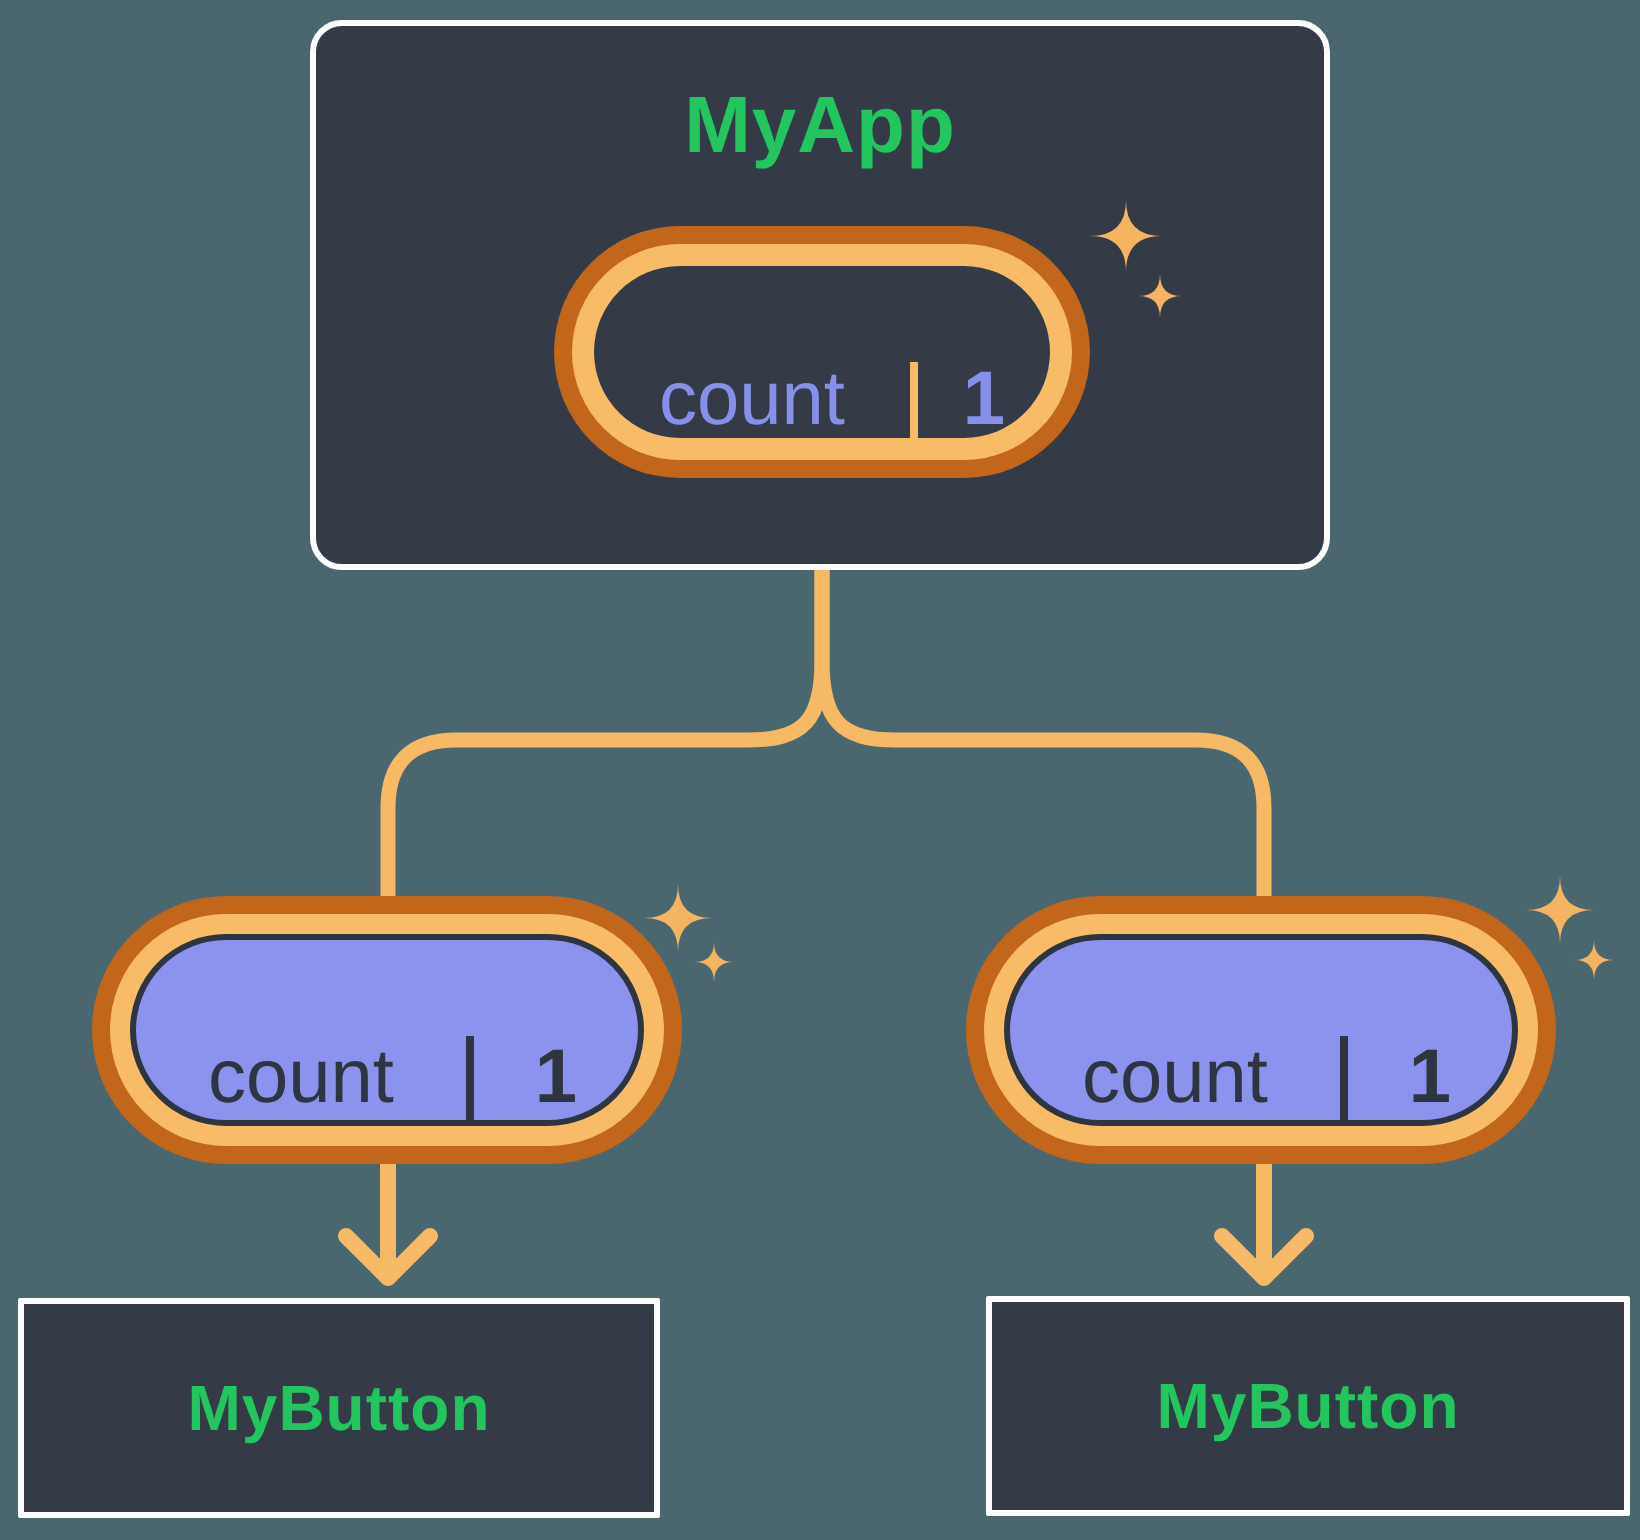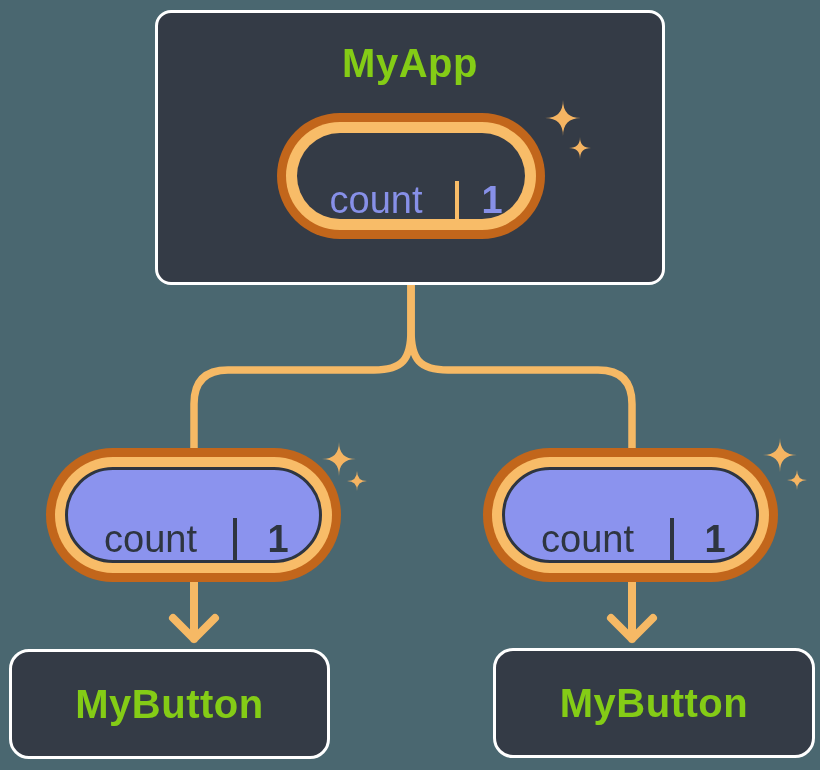--- a/index.html
+++ b/index.html
@@ -6,30 +6,30 @@
   #canvas{
     position:relative;width:820px;height:770px;background:#4A6770;
     font-family:"Liberation Sans",sans-serif;overflow:hidden;
   }
   svg.layer{position:absolute;left:0;top:0;width:820px;height:770px;pointer-events:none;}
   #connector-layer{z-index:0;}
   #sparkle-layer{z-index:4;}
 
   .node{
     position:absolute;background:#343B46;border:3px solid #FFFFFF;
-    box-sizing:border-box;color:#84cc16;z-index:1;
+    box-sizing:border-box;color:#22c55e;z-index:1;
   }
   #node-root{left:155px;top:10px;width:510px;height:275px;border-radius:16px;}
   .node-title{
     display:block;text-align:center;margin-top:28px;
     font-size:40px;font-weight:600;letter-spacing:0.5px;
   }
   .leaf{
     display:flex;align-items:center;justify-content:center;
-    border-radius:20px;font-size:40px;font-weight:600;letter-spacing:0.5px;
+    border-radius:1px;font-size:32px;font-weight:600;letter-spacing:0.5px;
   }
   #leaf-left{left:9px;top:649px;width:321px;height:110px;}
   #leaf-right{left:493px;top:648px;width:322px;height:110px;}
 
   .pill{
     position:absolute;background:#C2661B;border-radius:999px;
     padding:9px;box-sizing:border-box;z-index:2;
   }
   .pill-mid{
     background:#F8BC68;border-radius:999px;height:100%;

